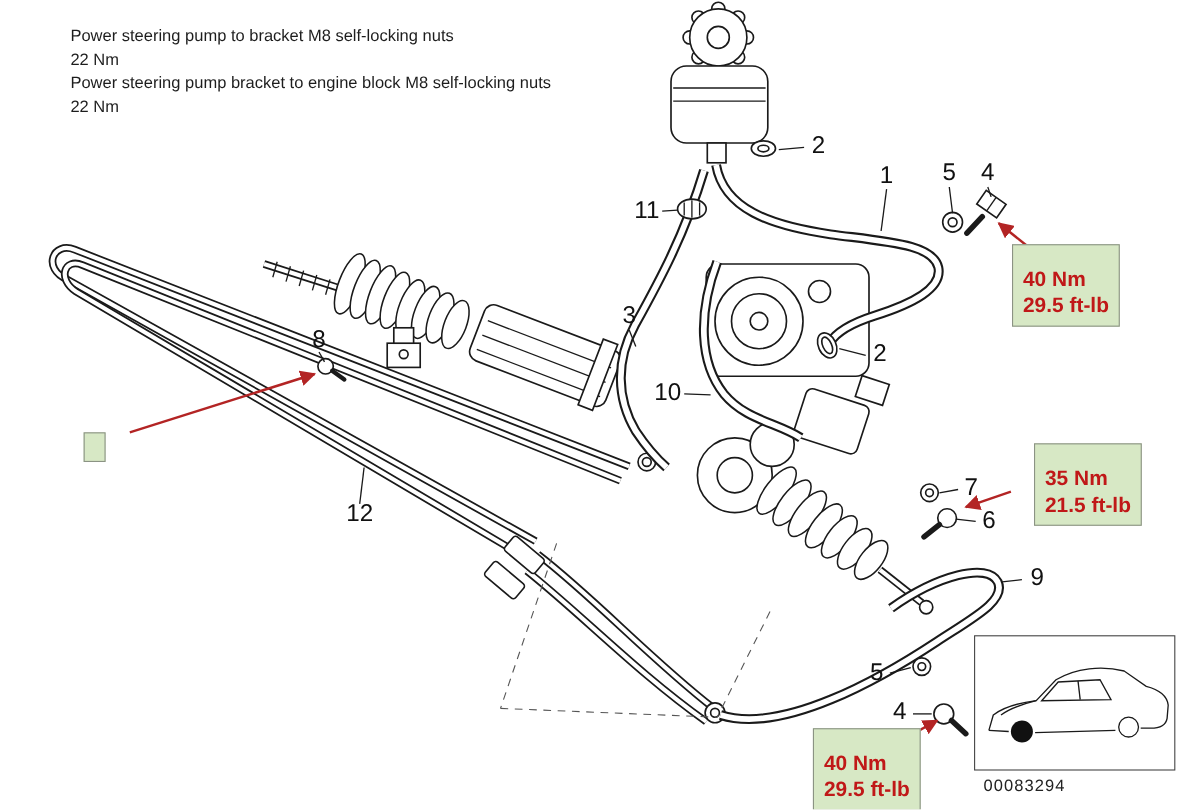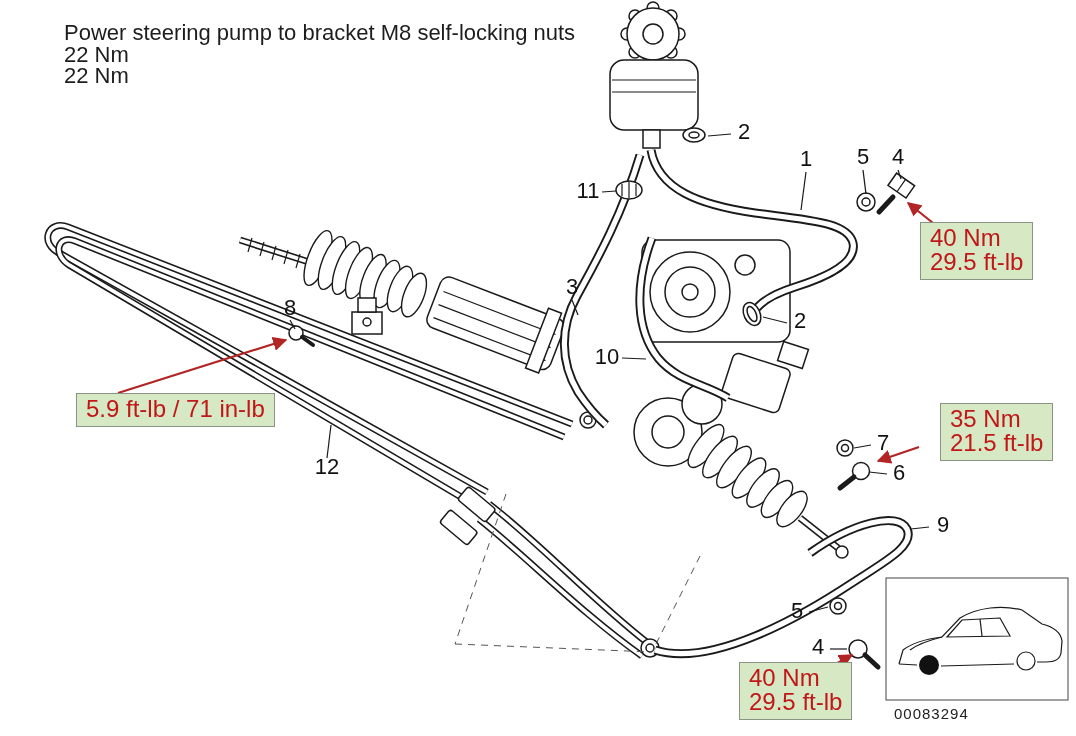--- a/index.html
+++ b/index.html
@@ -1,23 +1,23 @@
 <!DOCTYPE html>
 <html><head>
 <meta charset="utf-8">
 <title>Diagram</title>
 <style>
   * { margin:0; padding:0; box-sizing:border-box; }
   html,body { background:#fff; }
   .stage { position:relative; width:1076px; height:736px; background:#fff;
            font-family:"Liberation Sans", sans-serif; overflow:hidden; }
-  .notes { position:absolute; left:64px; top:22px; font-size:22px;
+  .notes { position:absolute; left:64px; top:22px; font-size:15px;
            line-height:21.5px; color:#1d1d1d; }
   .torque-box { position:absolute; background:#d7e8c5; border:1px solid #8b9384;
-                padding:3px 9px 5px; font-size:24px; font-weight:normal;
+                padding:20px 9px 5px; font-size:19px; font-weight:bold;
                 color:#c01818; line-height:24px; white-space:nowrap; }
   svg.diagram { position:absolute; left:0; top:0; }
   .part { fill:#fff; stroke:#1a1a1a; stroke-width:1.5; }
   .boot { fill:#fff; stroke:#1a1a1a; stroke-width:1.4; }
   .ln   { stroke:#1a1a1a; stroke-width:1.2; fill:none; }
   .tube-o { fill:none; stroke:#1a1a1a; stroke-width:9; }
   .tube-i { fill:none; stroke:#fff; stroke-width:5.2; }
   .pipe-o { fill:none; stroke:#1a1a1a; stroke-width:7; }
   .pipe-i { fill:none; stroke:#fff; stroke-width:3.8; }
   .leader { stroke:#1a1a1a; stroke-width:1.2; fill:none; }
@@ -30,20 +30,21 @@
             font-family:"Liberation Sans", sans-serif; }
 </style>
 </head>
 <body>
 
 <div class="stage">
 
   <div class="notes">
     <div>Power steering pump to bracket M8 self-locking nuts</div>
     <div>22 Nm</div>
+    <div>Power steering pump bracket to engine block M8 self-locking nuts</div>
     <div>22 Nm</div>
   </div>
 
   <svg class="diagram" width="1076" height="736" viewBox="0 0 1076 736">
     <defs>
       <marker id="arrow" viewBox="0 0 10 10" refX="9" refY="5" markerWidth="6.5" markerHeight="6.5" orient="auto-start-reverse">
         <path d="M 0 0 L 10 5 L 0 10 z" fill="#b32424"></path>
       </marker>
     </defs>
 
@@ -252,21 +253,20 @@
       </g>
       <text class="drawno" x="894" y="719">00083294</text>
     </g>
   </svg>
 
   <div class="torque-box" style="left:920px; top:222px;">
     <div>40 Nm</div>
     <div>29.5 ft-lb</div>
   </div>
   <div class="torque-box" style="left:76px; top:393px;">
-    <div>5.9 ft-lb / 71 in-lb</div>
   </div>
   <div class="torque-box" style="left:940px; top:403px;">
     <div>35 Nm</div>
     <div>21.5 ft-lb</div>
   </div>
   <div class="torque-box" style="left:739px; top:662px;">
     <div>40 Nm</div>
     <div>29.5 ft-lb</div>
   </div>
 

